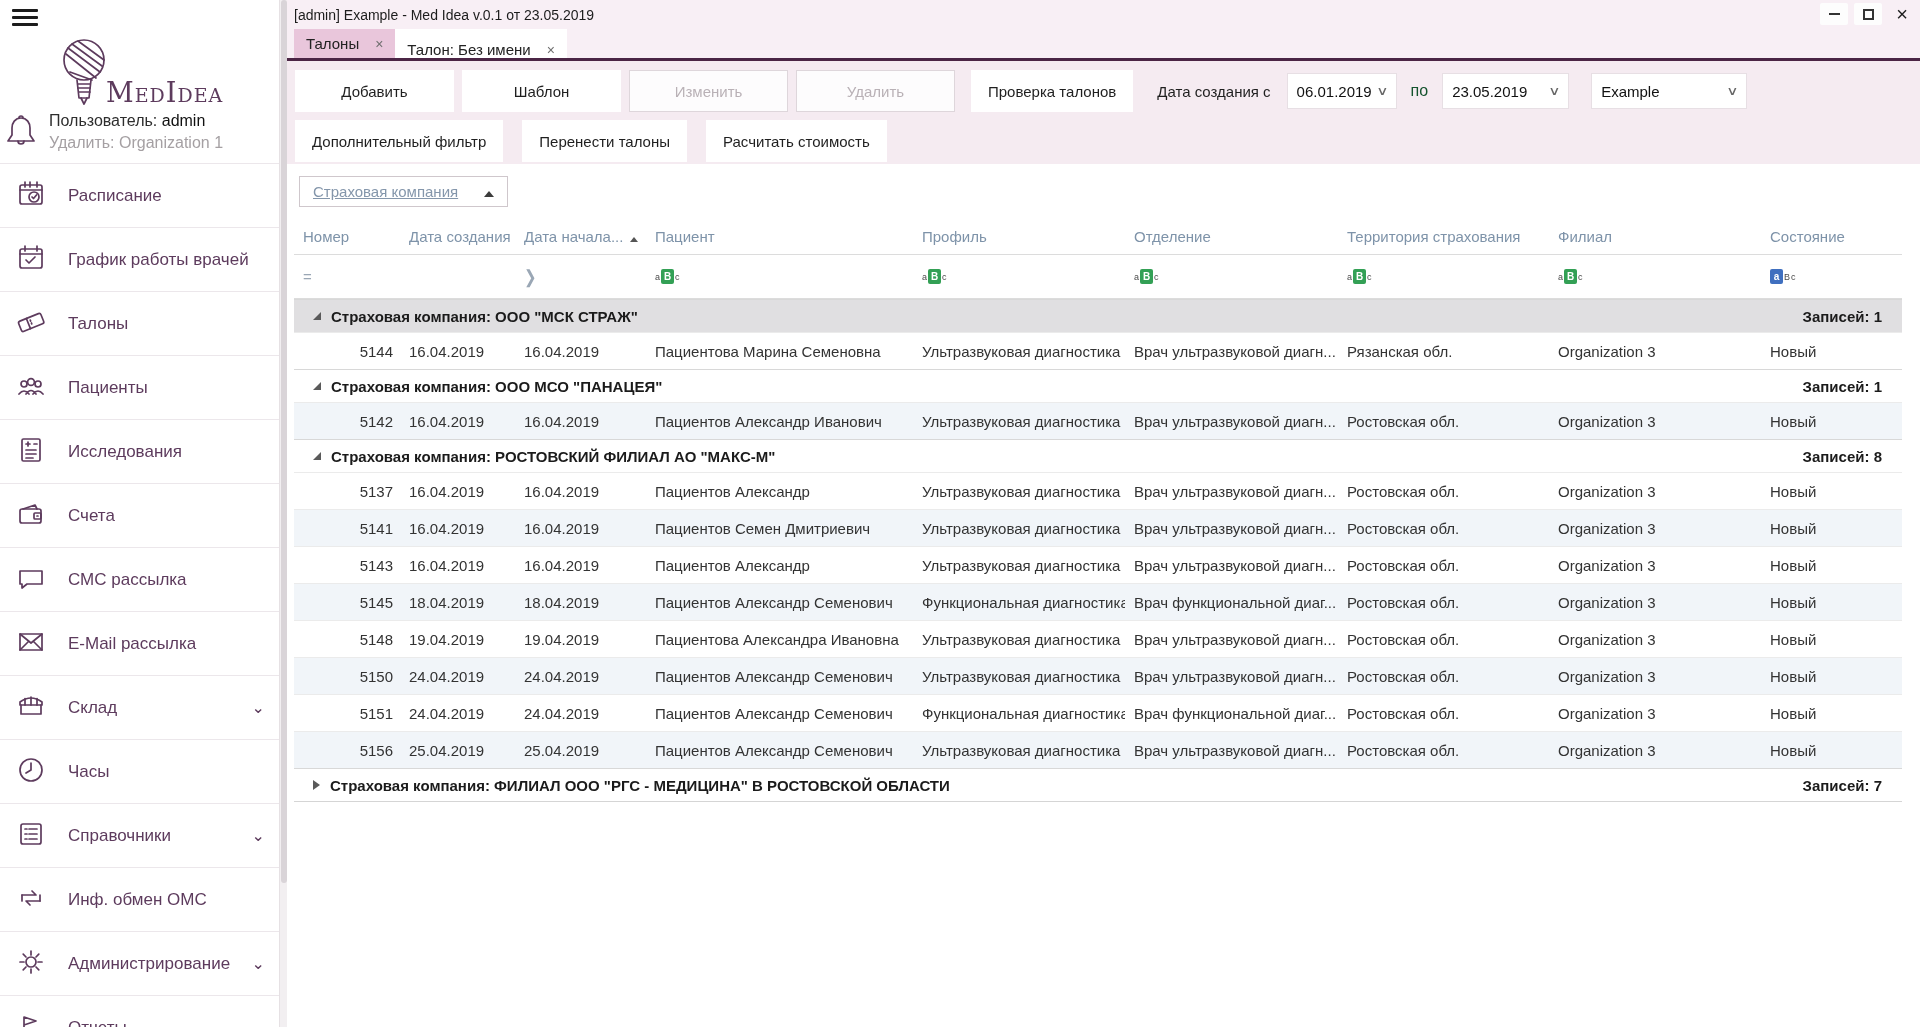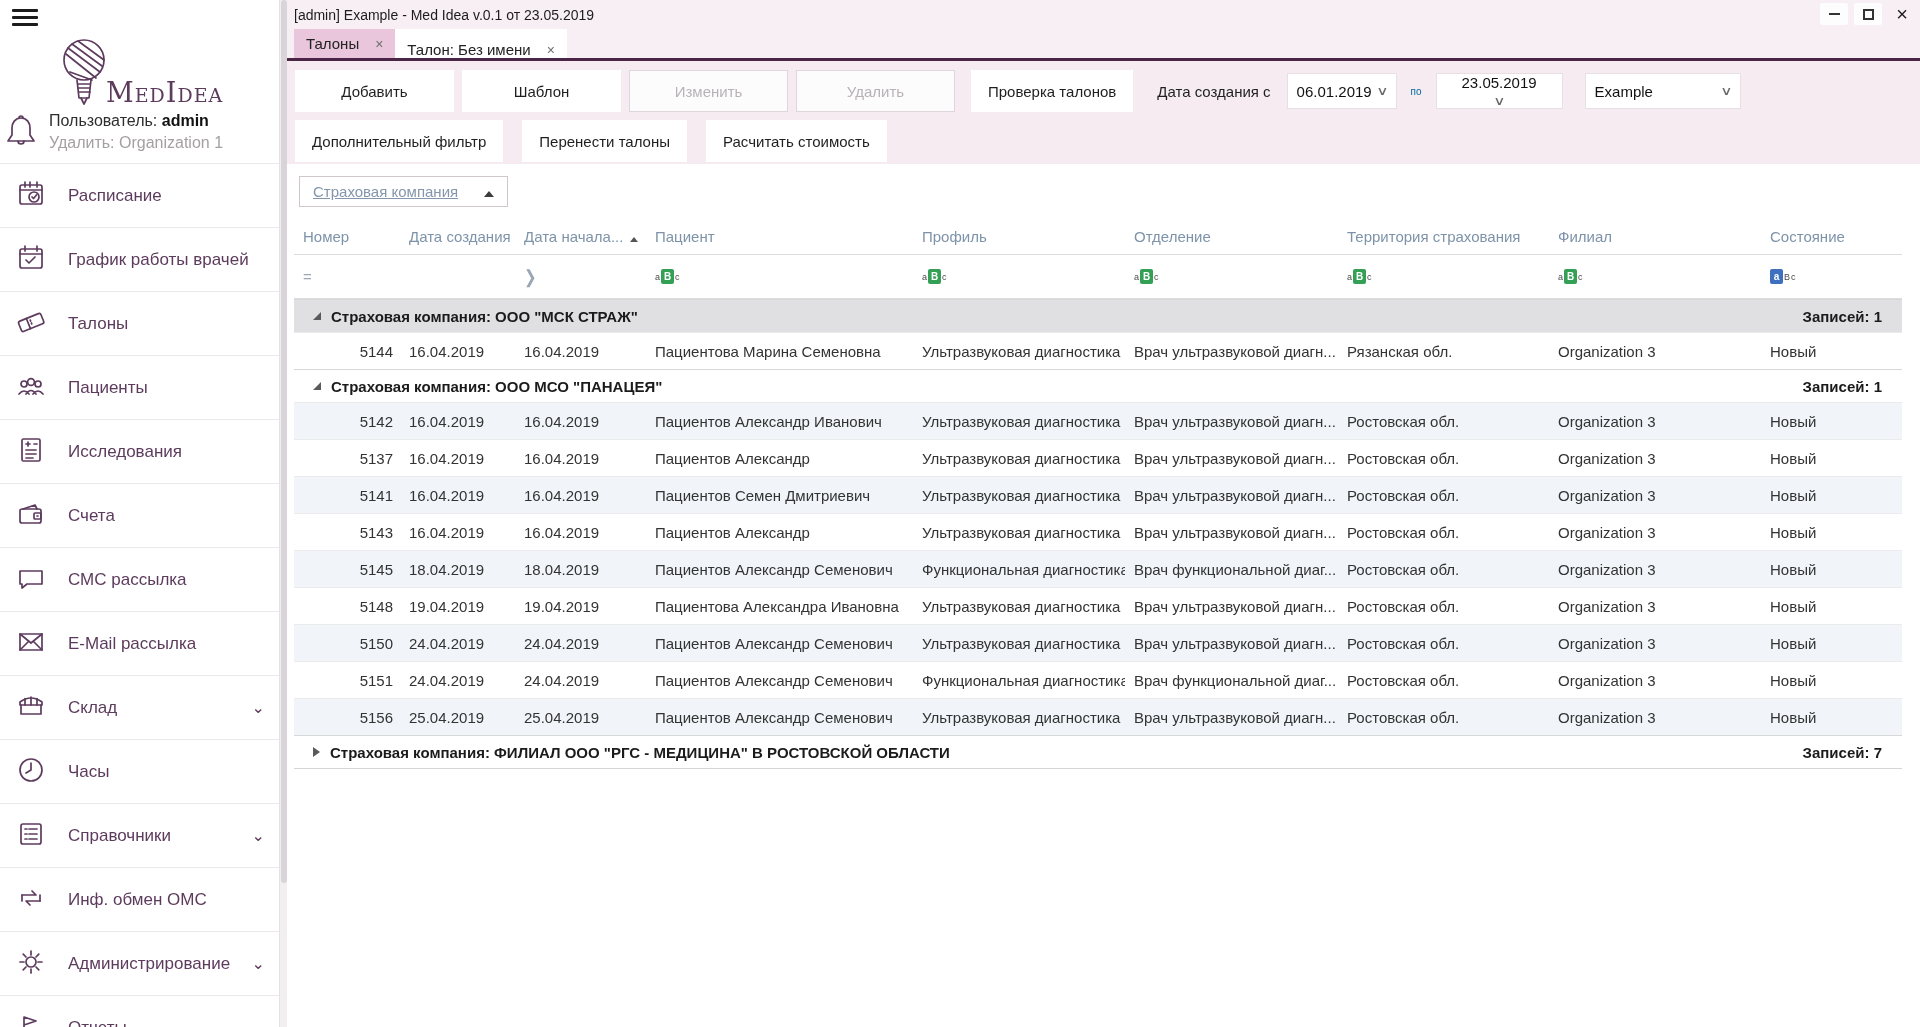--- a/index.html
+++ b/index.html
@@ -10,21 +10,21 @@
   
   .sidebar { width:279px; background:#fff; position:relative; flex:0 0 279px; overflow:hidden; }
   .hamburger { position:absolute; left:12px; top:9px; width:26px; height:18px; cursor:pointer; }
   .hamburger span { display:block; height:3px; background:#1c1c1c; margin-bottom:4px; border-radius:1px; }
   .logo-wrap { position:absolute; left:58px; top:36px; display:flex; align-items:flex-end; }
   .logo-text { font-family:"DejaVu Serif", serif; font-variant:small-caps; font-size:27px;
                color:#5d3b5d; letter-spacing:1px; margin-left:-8px; margin-bottom:14px;margin-top:31px; }
   .userbox { position:absolute; left:5px; top:112px; display:flex; align-items:center; }
   .userbox .texts { margin-left:12px; }
   .user-line  { font-size:16px; color:#2e2e2e; }
-  .user-line b { font-weight:bold; color:#111; }
+  .user-line b { font-weight:normal; color:#111; }
   .branch-line { font-size:16px; color:#a5a0a3; margin-top:4px; }
   .nav { position:absolute; top:163px; left:0; right:0; }
   .nav-item { height:64px; display:flex; align-items:center; border-top:1px solid #ece7eb;
               padding-left:16px; cursor:pointer; color:#5d3b5d; }
   .nav-item svg { flex:0 0 30px; }
   .nav-label { font-size:17px; margin-left:22px; white-space:nowrap; }
   .nav-chev { margin-left:auto; margin-right:14px; color:#5d3b5d; }
 
   
   .vstrip { width:8px; flex:0 0 8px; background:#f2eff1; border-left:1px solid #e6e1e4; position:relative; }
@@ -55,25 +55,25 @@
   .tb-row { display:flex; align-items:center; }
   .tb-row1 { height:42px; gap:8px; }
   .tb-row2 { height:42px; gap:19px; margin-top:8px; }
   .btn { height:42px; background:#fff; border:none; font-size:15px; color:#1f1f1f;
          display:flex; align-items:center; justify-content:center; cursor:pointer;
          font-family:"Liberation Sans", sans-serif; }
   .btn.w { width:159px; }
   .btn.auto { padding:0 17px; }
   .btn.disabled { border:1px solid #ded6db; color:#b9b1b6; background:#fdfcfd; cursor:default; }
   .date-label { font-size:15px; color:#1f1f1f; margin-left:16px; white-space:nowrap; }
-  .between-label { font-size:10px; color:#0369a1; margin:0 6px; }
+  .between-label { font-size:16px; color:#14532d; margin:0 6px; }
   .combo { background:#fff; border:1px solid #e7dfe4; height:36px; display:flex; align-items:center;
            justify-content:space-between; padding:0 9px; font-size:15px; color:#111; cursor:pointer; }
   .combo.from { width:110px; margin-left:8px; }
-  .combo.to { width:127px;flex-direction:column; }
+  .combo.to { width:127px; }
   .combo.ctx { width:156px; margin-left:14px; }
   .combo .chev { color:#666; font-size:12px; transform:scaleX(1.4); }
 
   
   .content { flex:1; background:#fff; padding:12px 0 0 7px; overflow:hidden; }
   .chip { display:inline-flex; align-items:center; border:1px solid #cfc7cc; background:#fff;
           height:31px; padding:0 13px; font-size:15px; color:#8496ab; cursor:pointer; margin-left:5px;text-decoration:underline; }
   .chip .sort-asc { margin-left:26px; }
   .tri-up { width:0; height:0; border-left:5px solid transparent; border-right:5px solid transparent;
             border-bottom:6px solid #3c3c3c; display:inline-block; }
@@ -471,20 +471,25 @@
               <div class="cell num">5142</div>
               <div class="cell">16.04.2019</div>
               <div class="cell">16.04.2019</div>
               <div class="cell">Пациентов Александр Иванович</div>
               <div class="cell">Ультразвуковая диагностика</div>
               <div class="cell">Врач ультразвуковой диагн...</div>
               <div class="cell">Ростовская обл.</div>
               <div class="cell">Organization 3</div>
               <div class="cell">Новый</div>
             </div>
+            <div class="grow-group">
+              <span class="g-exp"></span>
+              <span class="g-title">Страховая компания: РОСТОВСКИЙ ФИЛИАЛ АО "МАКС-М"</span>
+              <span class="g-count">Записей: 8</span>
+            </div>
             <div class="gcols grow">
               <div class="cell num">5137</div>
               <div class="cell">16.04.2019</div>
               <div class="cell">16.04.2019</div>
               <div class="cell">Пациентов Александр</div>
               <div class="cell">Ультразвуковая диагностика</div>
               <div class="cell">Врач ультразвуковой диагн...</div>
               <div class="cell">Ростовская обл.</div>
               <div class="cell">Organization 3</div>
               <div class="cell">Новый</div>

